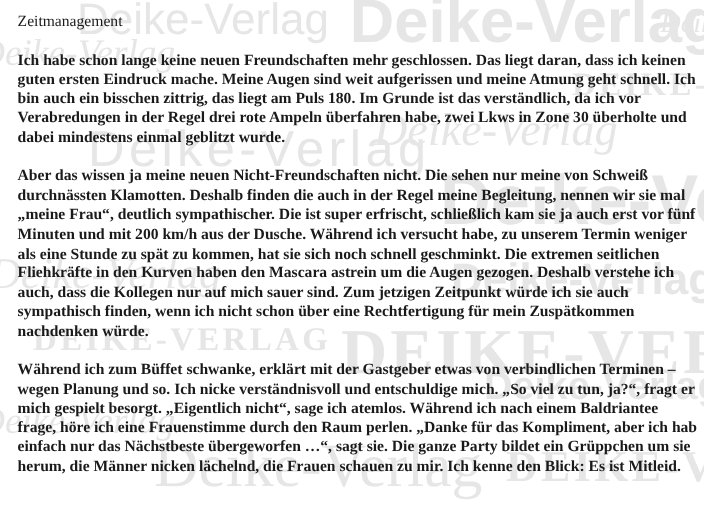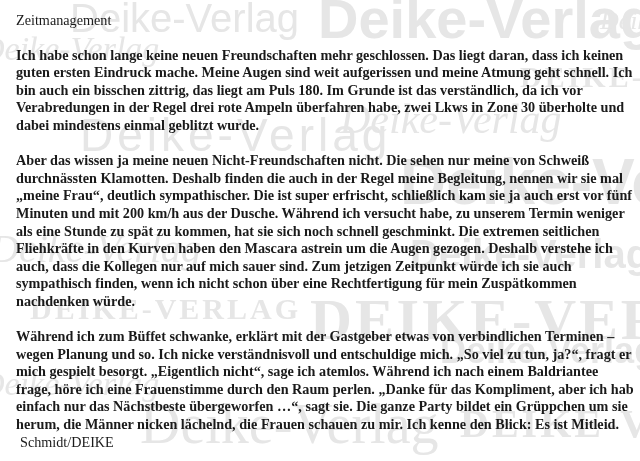--- a/index.html
+++ b/index.html
@@ -36,14 +36,13 @@
 <div class="wm sans" style="left:440px;top:330px;font-size:36px;">Deike-Verlag</div>
 <div class="wm italic" style="left:-20px;top:365px;font-size:34px;">Deike-Verlag</div>
 <div class="wm" style="left:140px;top:392px;font-size:56px;font-family:'Liberation Serif',serif;">Deike-Verlag</div>
 <div class="wm serifb" style="left:460px;top:400px;font-size:40px;">DEIKE-VER</div>
 
 <div class="doc">
   <div class="title">Zeitmanagement</div>
   <p>Ich habe schon lange keine neuen Freundschaften mehr geschlossen. Das liegt daran, dass ich keinen guten ersten Eindruck mache. Meine Augen sind weit aufgerissen und meine Atmung geht schnell. Ich bin auch ein bisschen zittrig, das liegt am Puls 180. Im Grunde ist das verständlich, da ich vor Verabredungen in der Regel drei rote Ampeln überfahren habe, zwei Lkws in Zone 30 überholte und dabei mindestens einmal geblitzt wurde.</p>
   <p>Aber das wissen ja meine neuen Nicht-Freundschaften nicht. Die sehen nur meine von Schweiß durchnässten Klamotten. Deshalb finden die auch in der Regel meine Begleitung, nennen wir sie mal „meine Frau“, deutlich sympathischer. Die ist super erfrischt, schließlich kam sie ja auch erst vor fünf Minuten und mit 200 km/h aus der Dusche. Während ich versucht habe, zu unserem Termin weniger als eine Stunde zu spät zu kommen, hat sie sich noch schnell geschminkt. Die extremen seitlichen Fliehkräfte in den Kurven haben den Mascara astrein um die Augen gezogen. Deshalb verstehe ich auch, dass die Kollegen nur auf mich sauer sind. Zum jetzigen Zeitpunkt würde ich sie auch sympathisch finden, wenn ich nicht schon über eine Rechtfertigung für mein Zuspätkommen nachdenken würde.</p>
   <p style="margin-bottom:0">Während ich zum Büffet schwanke, erklärt mit der Gastgeber etwas von verbindlichen Terminen – wegen Planung und so. Ich nicke verständnisvoll und entschuldige mich. „So viel zu tun, ja?“, fragt er mich gespielt besorgt. „Eigentlich nicht“, sage ich atemlos. Während ich nach einem Baldriantee frage, höre ich eine Frauenstimme durch den Raum perlen. „Danke für das Kompliment, aber ich hab einfach nur das Nächstbeste übergeworfen …“, sagt sie. Die ganze Party bildet ein Grüppchen um sie herum, die Männer nicken lächelnd, die Frauen schauen zu mir. Ich kenne den Blick: Es ist Mitleid.</p>
-  <div class="credit">Schmidt/DEIKE</div>
 </div>
 
 </body></html>

